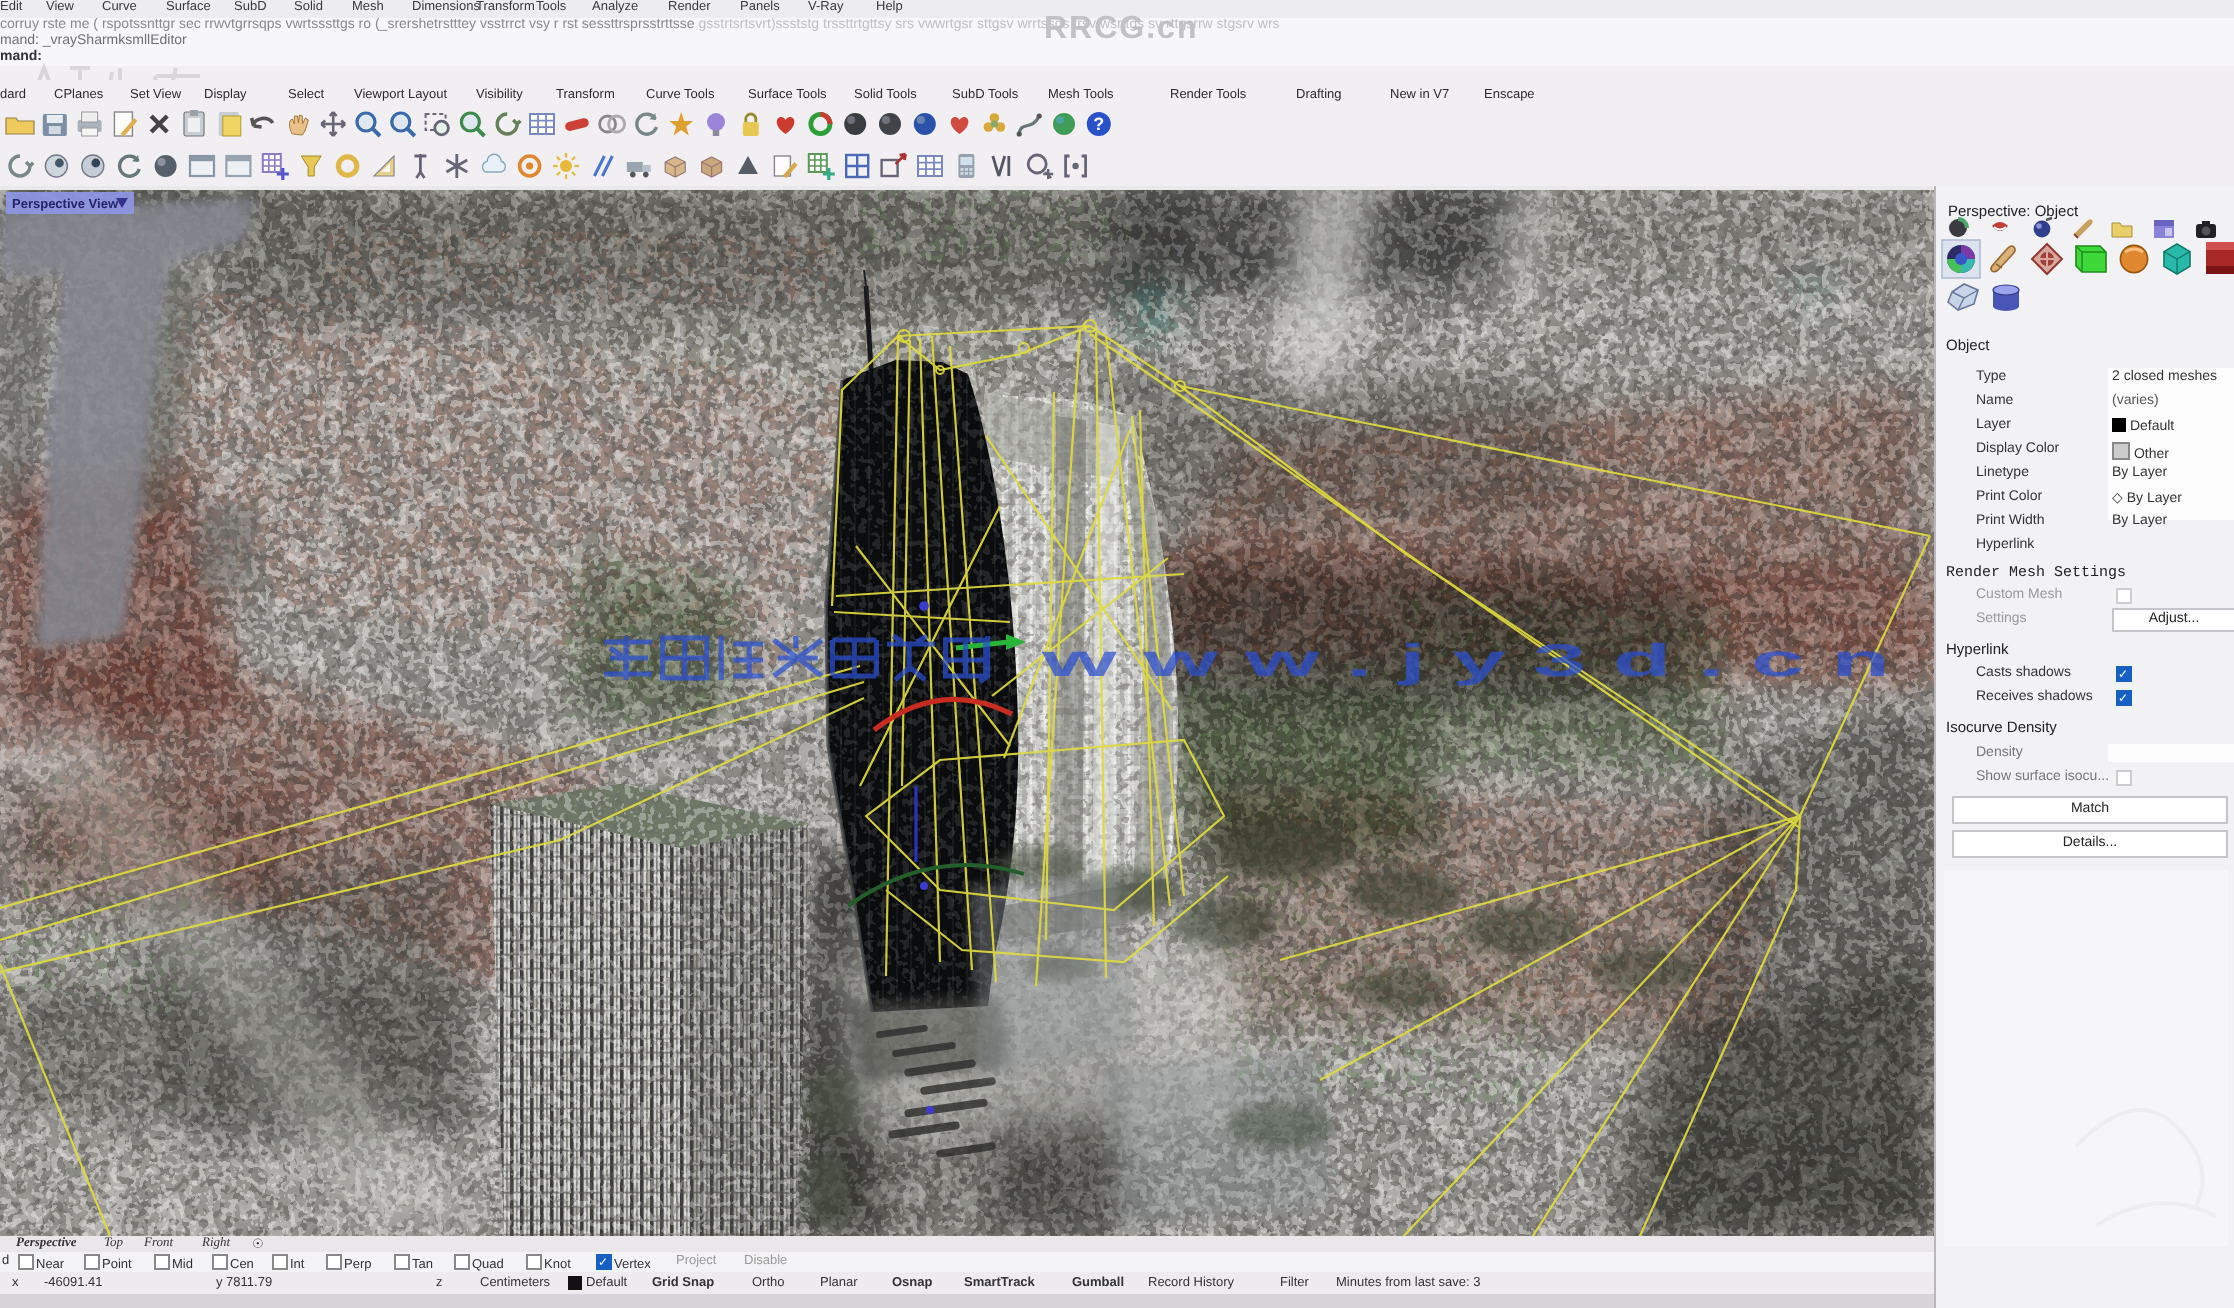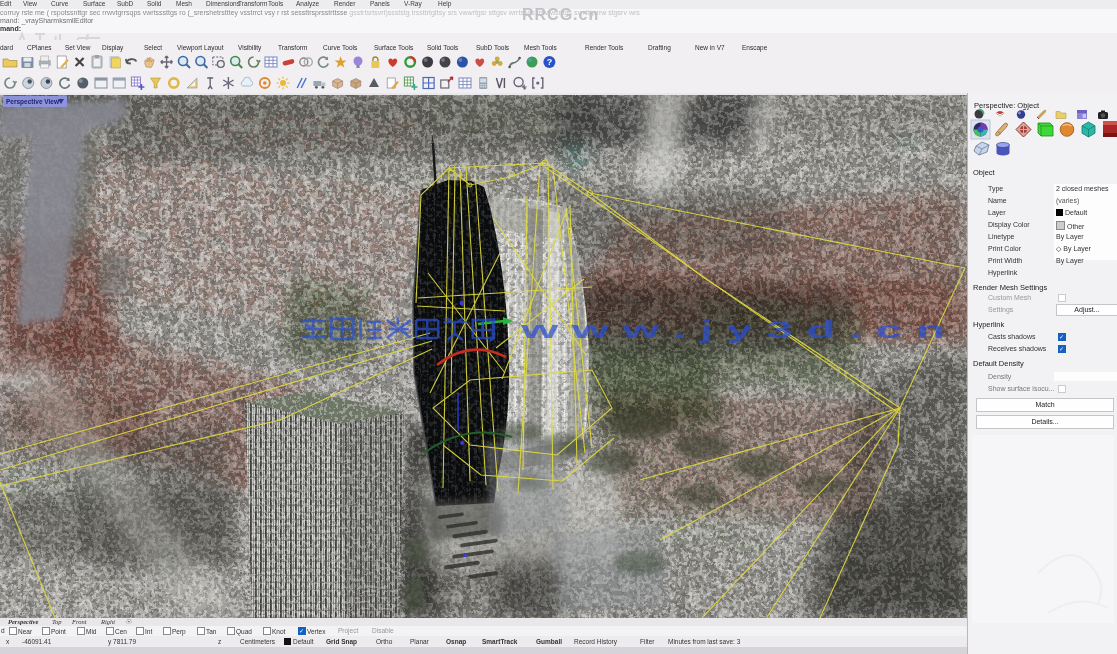--- a/index.html
+++ b/index.html
@@ -861,31 +861,31 @@
       <div class="val" style="top:116px"><span style="display:inline-block;width:7px;height:7px;background:#000;vertical-align:-1px"></span> Default</div>
     <div class="lbl" style="left:20px;top:128px">Display Color</div>
       <div class="val" style="top:128px"><span style="display:inline-block;width:7px;height:7px;background:#ccc;border:1px solid #888;vertical-align:-1px"></span> Other</div>
     <div class="lbl" style="left:20px;top:140px">Linetype</div>
       <div class="val" style="top:140px">By Layer</div>
     <div class="lbl" style="left:20px;top:152px">Print Color</div>
       <div class="val" style="top:152px">◇ By Layer</div>
     <div class="lbl" style="left:20px;top:164px">Print Width</div>
       <div class="val" style="top:164px">By Layer</div>
     <div class="lbl" style="left:20px;top:176px">Hyperlink</div>
-    <div class="hdr" style="left:5px;top:190px;">Render Mesh Settings</div>
+    <div class="hdr" style="left:5px;top:190px;font-family:Liberation Mono, monospace;">Render Mesh Settings</div>
     <div class="lbl" style="left:20px;top:201px;color:#999">Custom Mesh</div>
       <div class="lbl" style="left:90px;top:201px"><span class="cb" style="border-color:#ccc"></span></div>
     <div class="lbl" style="left:20px;top:213px;color:#999">Settings</div>
     <div class="btn" style="left:88px;top:211px;width:60px;height:10px;line-height:10px;">Adjust...</div>
     <div class="hdr" style="left:5px;top:227px;">Hyperlink</div>
     <div class="lbl" style="left:20px;top:240px">Casts shadows</div>
       <div class="lbl" style="left:90px;top:240px"><span class="cb cbon"></span></div>
     <div class="lbl" style="left:20px;top:252px">Receives shadows</div>
       <div class="lbl" style="left:90px;top:252px"><span class="cb cbon"></span></div>
-    <div class="hdr" style="left:5px;top:266px;">Default Density</div>
+    <div class="hdr" style="left:5px;top:266px;">Isocurve Density</div>
     <div class="lbl" style="left:20px;top:280px;color:#777">Density</div>
       <div class="valbg" style="top:279px;height:9px;"></div>
     <div class="lbl" style="left:20px;top:292px;color:#777">Show surface isocu...</div>
       <div class="lbl" style="left:90px;top:292px"><span class="cb" style="border-color:#ccc"></span></div>
     <div class="btn" style="left:8px;top:305px;width:136px;height:12px;line-height:12px;">Match</div>
     <div class="btn" style="left:8px;top:322px;width:136px;height:12px;line-height:12px;">Details...</div>
     <div style="position:absolute;left:4px;top:342px;width:142px;height:188px;background:#f6f5f8;"></div>
     <svg style="position:absolute;left:60px;top:350px" width="90" height="180">
       <path d="M10,130 Q40,100 60,120 Q80,140 70,160 M20,170 Q50,150 80,165" stroke="#eeedf0" stroke-width="2" fill="none"></path>
     </svg>

